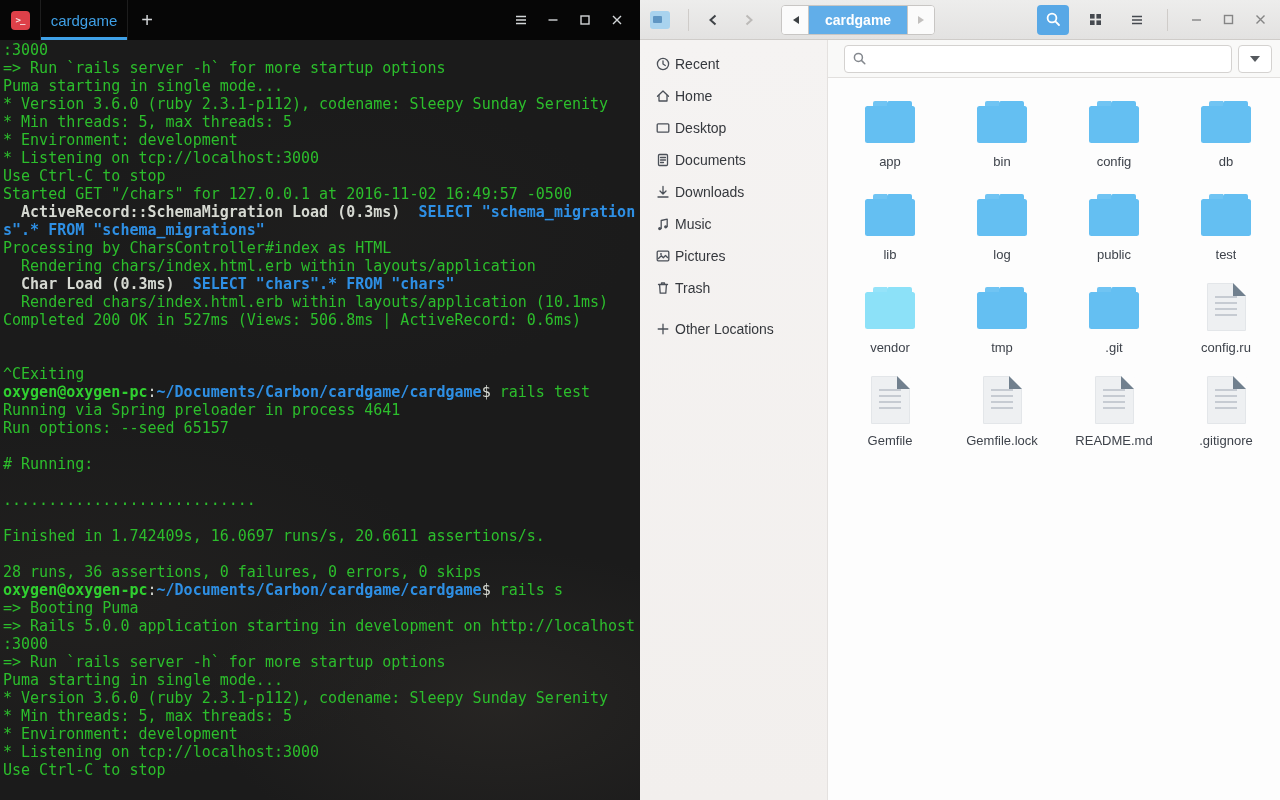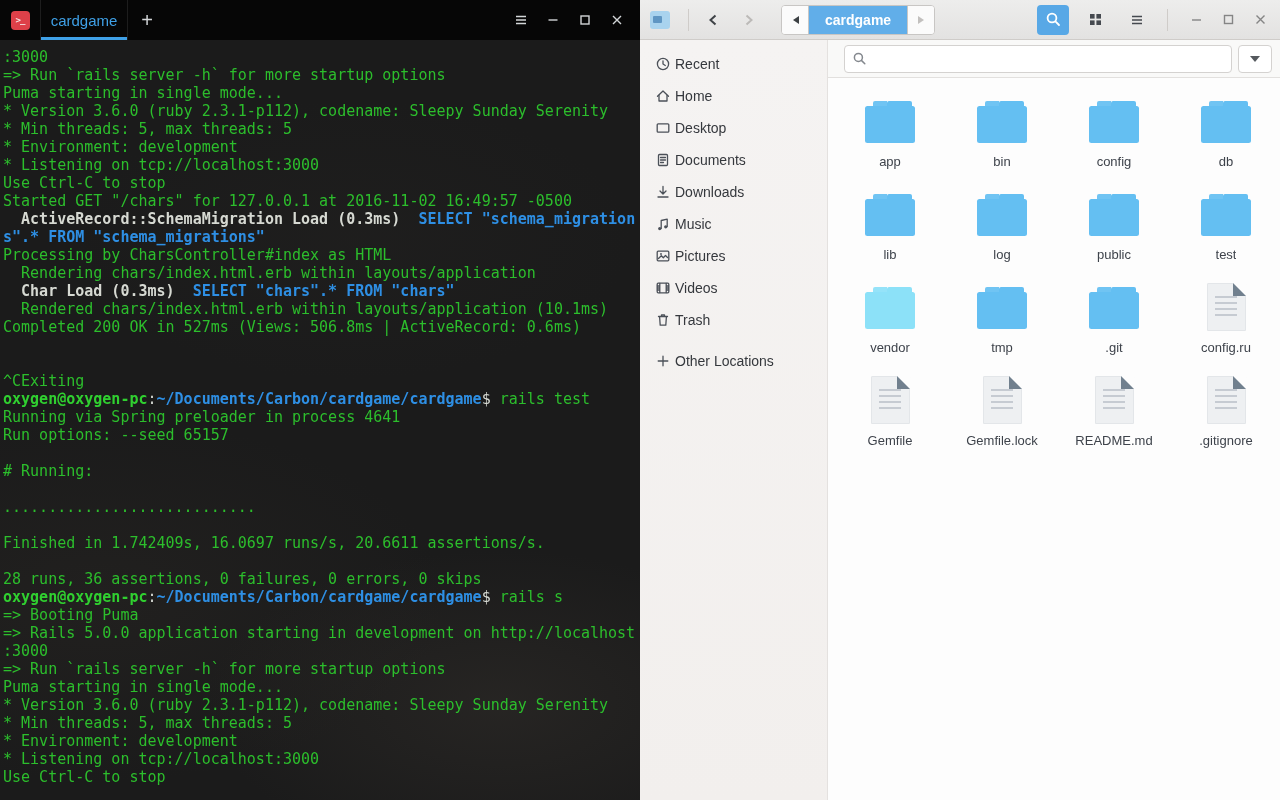--- a/index.html
+++ b/index.html
@@ -20,21 +20,21 @@
      font-family:"DejaVu Sans Mono",monospace; font-size:9px; font-weight:bold; display:flex;
      align-items:center; justify-content:center; letter-spacing:-1px; }
   .term-tab { width:88px; display:flex; align-items:center; justify-content:center; position:relative;
      border-left:1px solid #1d1d1d; border-right:1px solid #1d1d1d; }
   .term-tab .tab-title { color:#3fa0e6; font-size:15px; }
   .term-tab .tab-underline { position:absolute; left:0; right:0; bottom:0; height:3px; background:#3fa0e6; }
   .term-newtab { width:38px; display:flex; align-items:center; justify-content:center; color:#d3d6d8; font-size:20px; font-weight:300; }
   .term-spacer { flex:1; }
   .term-winbtns { display:flex; align-items:center; gap:10px; padding-right:12px; }
   .twb { width:22px; height:22px; display:flex; align-items:center; justify-content:center; }
-  .term-body { flex:1; padding:8px 0 0 3px; font-family:"DejaVu Sans Mono",monospace;
+  .term-body { flex:1; padding:1px 0 0 3px; font-family:"DejaVu Sans Mono",monospace;
      font-size:15px; line-height:18px; white-space:pre; overflow:hidden; }
   .tline { height:18px; }
   .c-g  { color:var(--tgreen,#2cbe2c); }
   .c-gb { color:var(--tgreenb,#30d030); font-weight:bold; }
   .c-b  { color:var(--tblue,#2e8fe4); font-weight:bold; }
   .c-w  { color:var(--twhite,#d6d9d2); }
   .c-wb { color:var(--twhite,#d6d9d2); font-weight:bold; }
 
   
   .files { width:640px; height:800px; display:flex; flex-direction:column; background:#fdfdfd; }
@@ -278,31 +278,20 @@
                 </g>
                 <circle cx="6" cy="6" r=".9" fill="#4b5058"></circle>
               </svg>
             </span>
             <span class="sb-label">Pictures</span>
           </div>
           <div class="sb-item">
             <span class="sb-icon">
               <svg width="16" height="16" viewBox="0 0 16 16">
                 <g fill="none" stroke="#4b5058" stroke-width="1.3" stroke-linecap="round" stroke-linejoin="round">
-                  <rect x="2.2" y="3.2" width="11.6" height="9.6" rx="1"></rect>
-                  <path d="M4.8 3.4v9.2M11.2 3.4v9.2M2.4 6h2.2M2.4 8h2.2M2.4 10h2.2M11.4 6h2.2M11.4 8h2.2M11.4 10h2.2"></path>
-                </g>
-              </svg>
-            </span>
-            <span class="sb-label">Videos</span>
-          </div>
-          <div class="sb-item">
-            <span class="sb-icon">
-              <svg width="16" height="16" viewBox="0 0 16 16">
-                <g fill="none" stroke="#4b5058" stroke-width="1.3" stroke-linecap="round" stroke-linejoin="round">
                   <path d="M3.5 4.5h9"></path>
                   <path d="M6.5 4.2V3h3v1.2"></path>
                   <path d="M4.6 4.8l.6 8.4h5.6l.6-8.4"></path>
                 </g>
               </svg>
             </span>
             <span class="sb-label">Trash</span>
           </div>
           <div class="sb-item gap">
             <span class="sb-icon">

